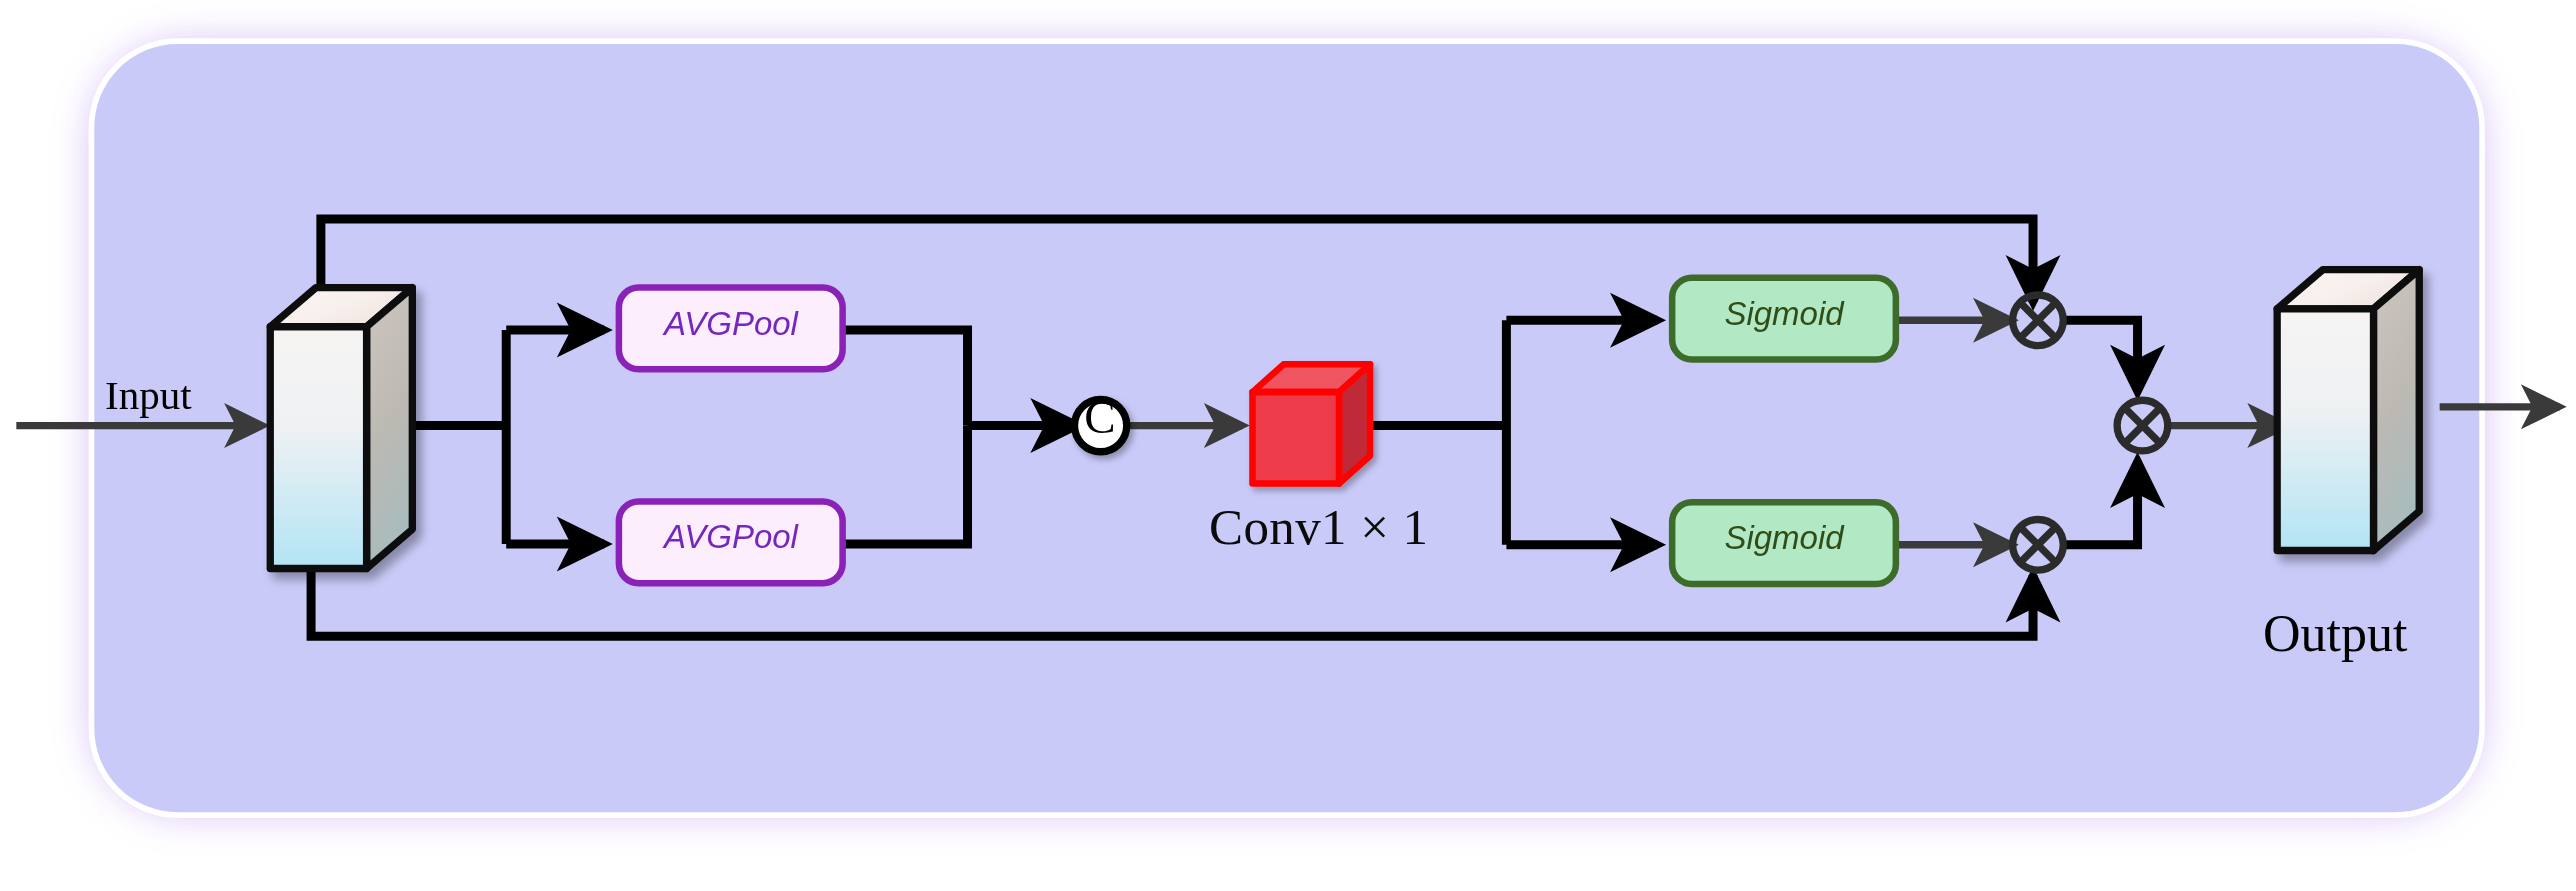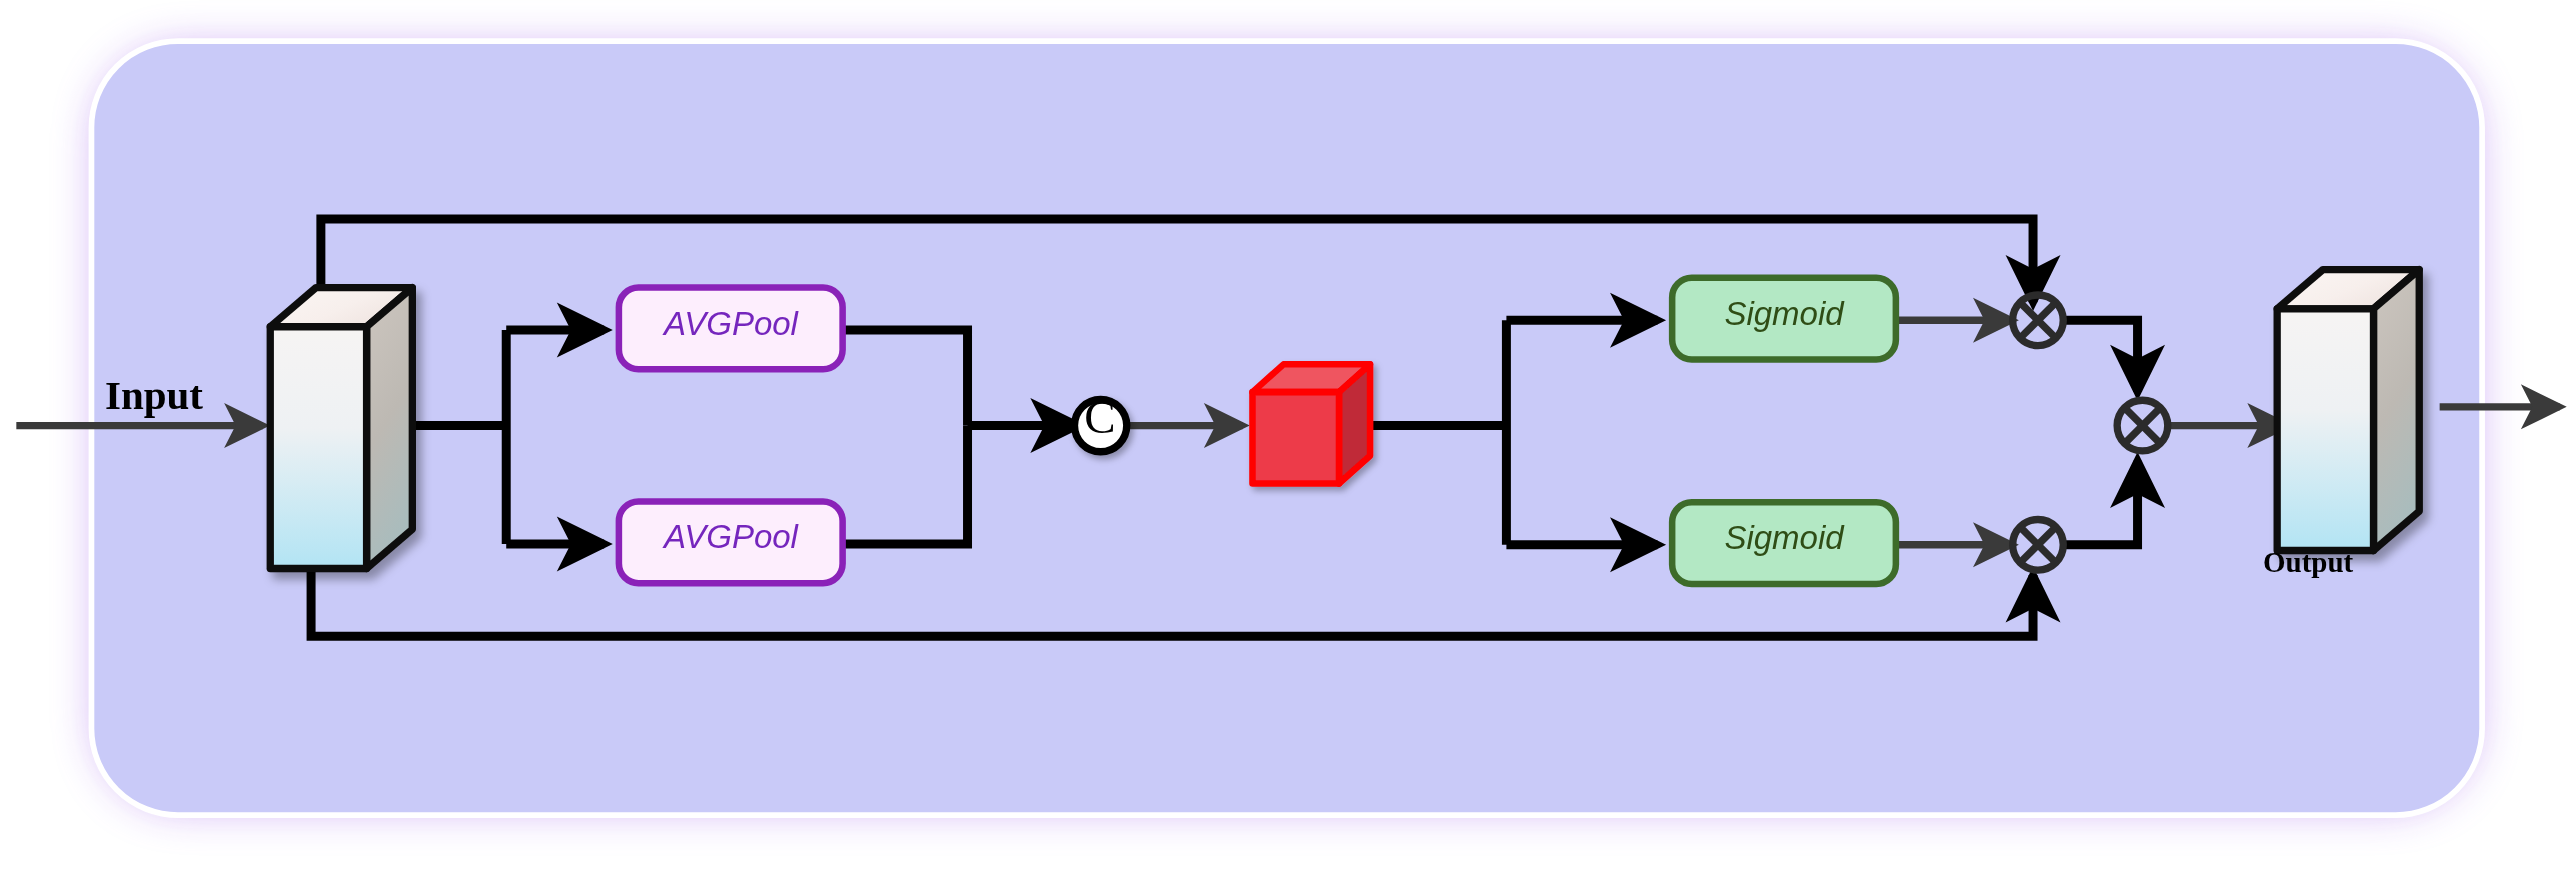--- a/index.html
+++ b/index.html
@@ -27,21 +27,21 @@
     height: 892px;
     display: block;
   }
   .lbl {
     position: absolute;
     white-space: nowrap;
     pointer-events: none;
   }
   .serif-bold {
     font-family: "Liberation Serif", serif;
-    font-weight: bold;
+    font-weight: normal;
     color: #000000;
   }
   .serif-plain {
     font-family: "Liberation Serif", serif;
     font-weight: normal;
     color: #0b0b0b;
   }
   .box-text {
     font-family: "Liberation Sans", sans-serif;
     font-weight: normal;
@@ -185,22 +185,23 @@
     </g>
     <g fill="none" stroke="#2b2b2b" stroke-width="9">
       <circle cx="2624" cy="521" r="31"></circle>
       <line x1="2602" y1="499" x2="2646" y2="543"></line>
       <line x1="2646" y1="499" x2="2602" y2="543"></line>
     </g>
   </svg>
 
   <div class="lbl serif-bold" style="left:105px; top:371px; font-size:41px;">Input</div>
 
-  <div class="lbl serif-bold" style="left:2263px; top:546px; font-size:29px;">Output</div>
-
+  <div class="lbl serif-bold" style="left:2263px; top:604px; font-size:52px;">Output</div>
+
+  <div class="lbl serif-plain" style="left:1209px; top:498px; font-size:51px; letter-spacing:0.4px;">Conv1 × 1</div>
 
   <div class="lbl box-text" style="left:619px; top:305px; width:224px; text-align:center; font-size:33px; color:#7526bd;">AVGPool</div>
 
   <div class="lbl box-text" style="left:619px; top:518px; width:224px; text-align:center; font-size:33px; color:#7526bd;">AVGPool</div>
 
   <div class="lbl box-text" style="left:1672px; top:295px; width:224px; text-align:center; font-size:33px; color:#2f4d16;">Sigmoid</div>
 
   <div class="lbl box-text" style="left:1672px; top:519px; width:224px; text-align:center; font-size:33px; color:#2f4d16;">Sigmoid</div>
 
   <div class="lbl serif-plain" style="left:1074px; top:394px; width:52px; text-align:center; font-size:47px; line-height:1; color:#000;">C</div>

